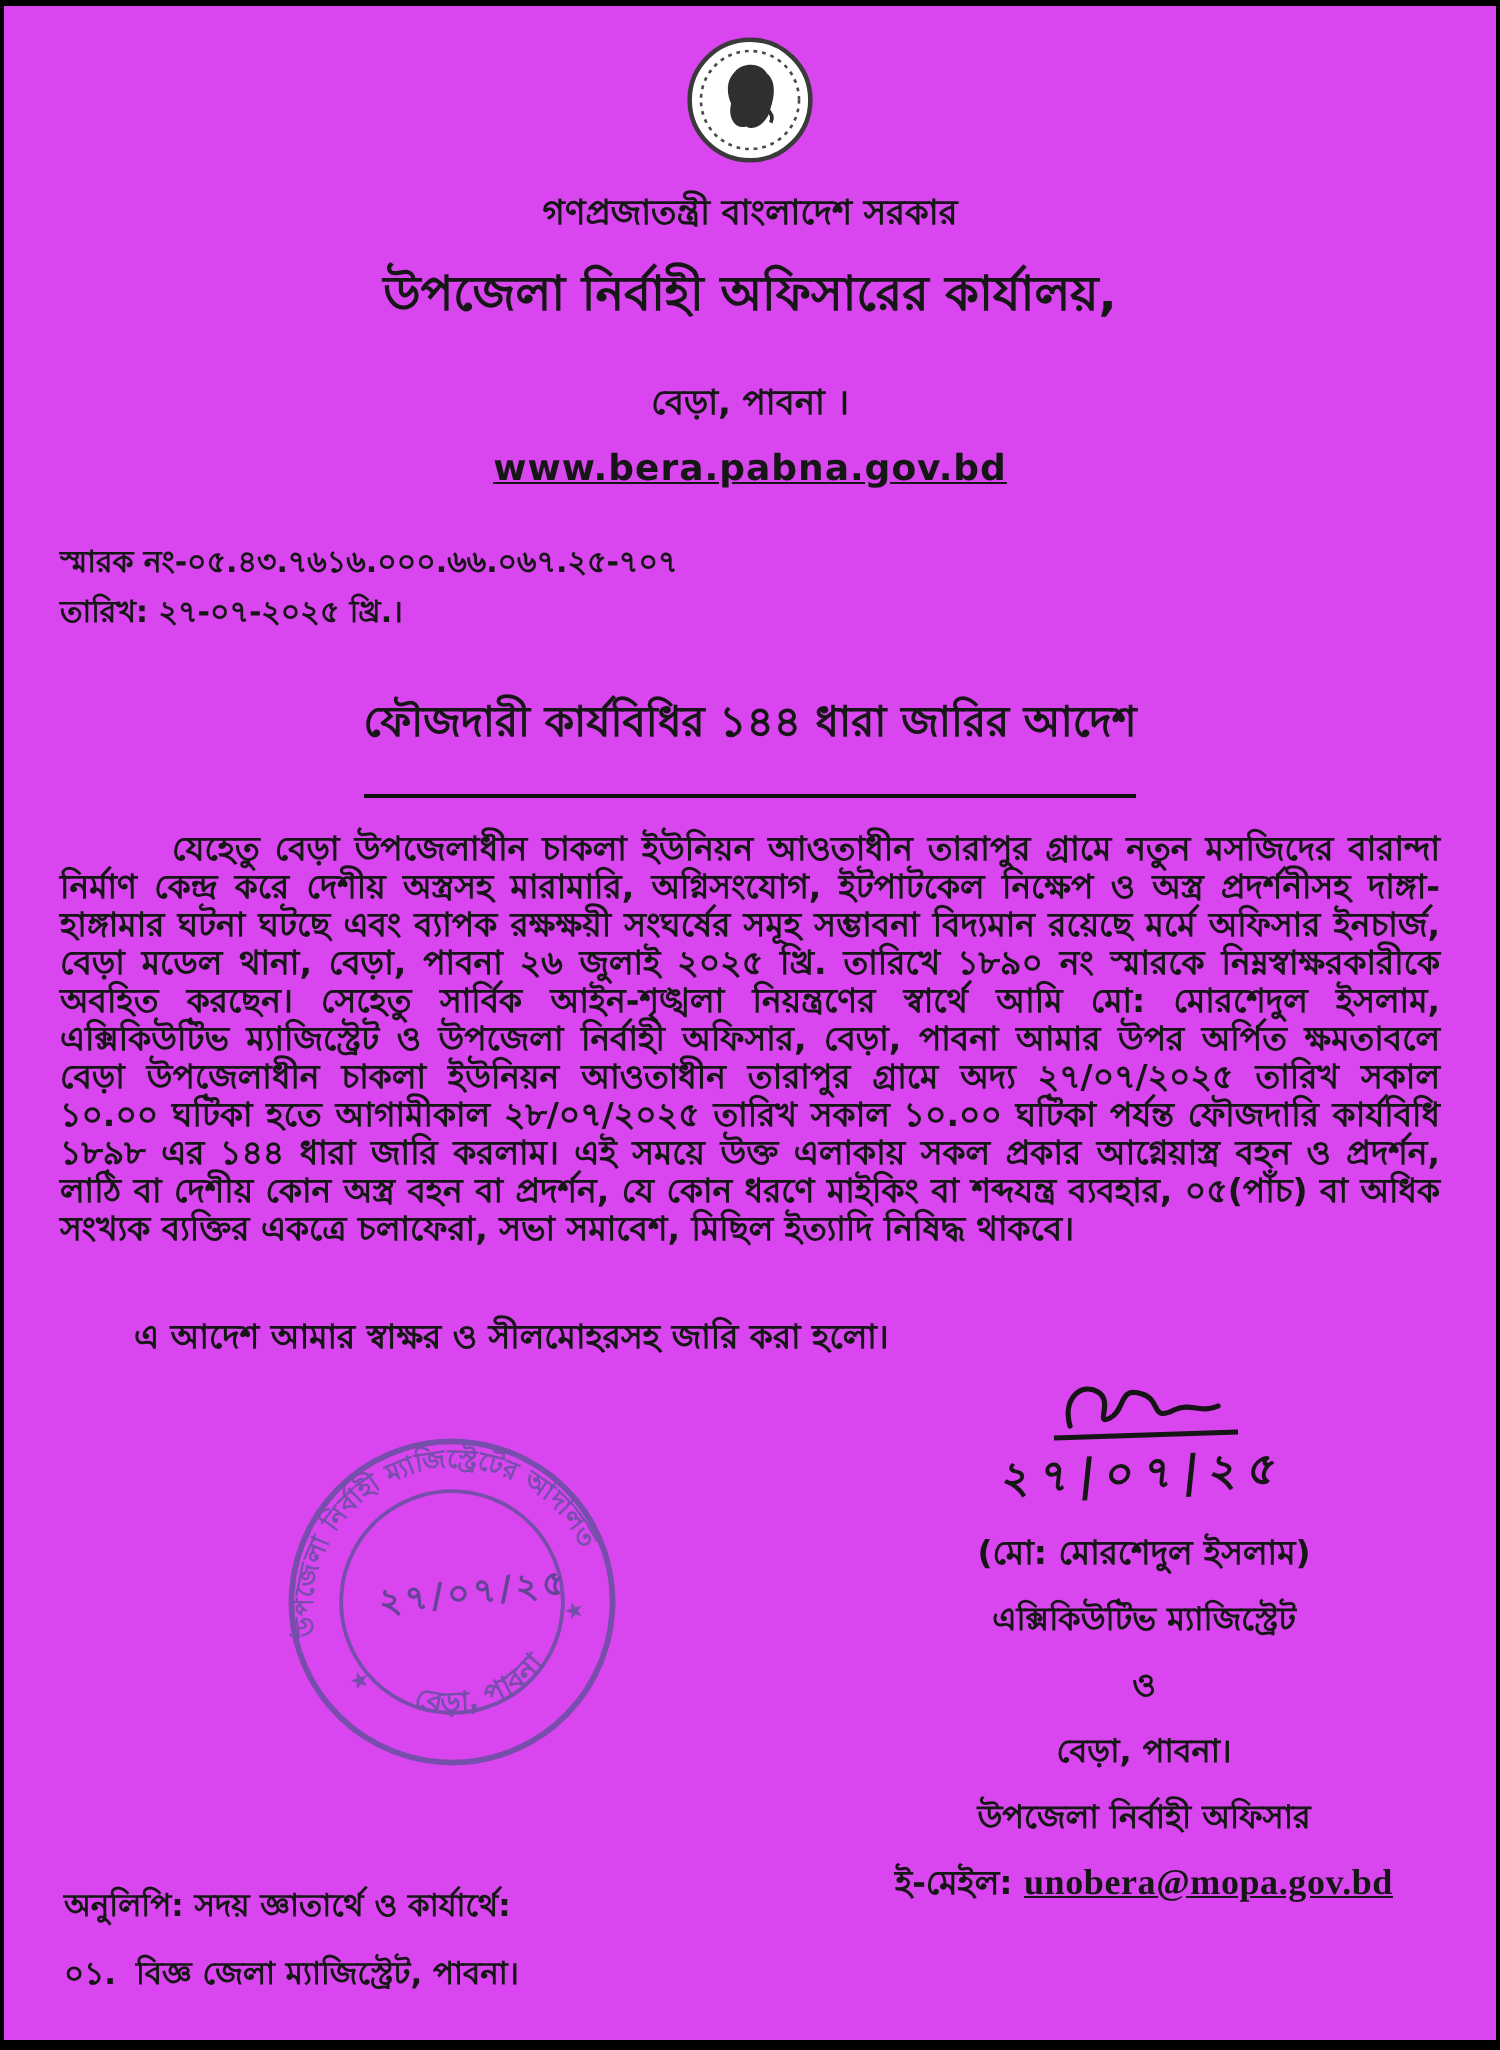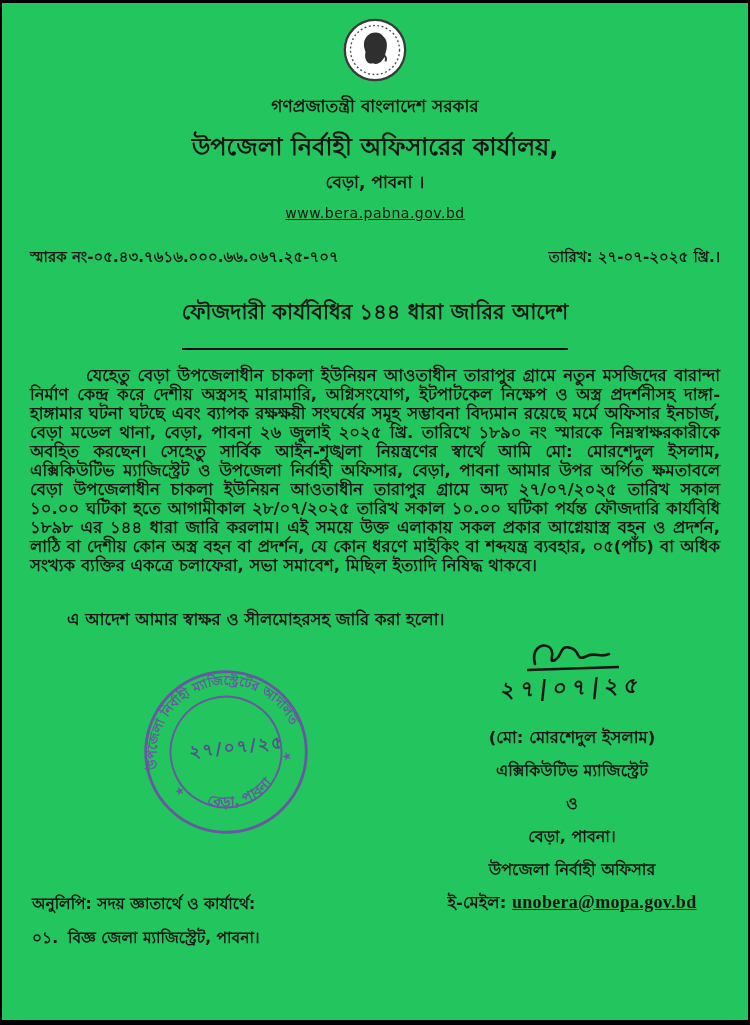--- a/index.html
+++ b/index.html
@@ -1,56 +1,56 @@
 <!DOCTYPE html>
 <html lang="bn"><head>
 <meta charset="utf-8">
 <style>
   html,body{margin:0;padding:0;background:#9a9a9a;}
   .page{
     position:relative;
     width:750px;height:1025px;
     box-sizing:border-box;
-    background:#22c55e;
+    background:#d946ef;
     border-top:3px solid #000;
     border-left:2px solid #000;
     border-right:2px solid #000;
     border-bottom:5px solid #000;
     overflow:hidden;
     font-family:"DejaVu Sans","Liberation Sans",sans-serif;
     color:#161616;
   }
   
   .letterhead{text-align:center;padding-top:14px;}
   .emblem{display:inline-block;width:66px;height:66px;}
   .lh-govt{font-size:17px;font-weight:700;margin-top:6px;}
   .lh-office{font-size:24px;font-weight:700;margin-top:7px;}
-  .lh-place{font-size:17px;font-weight:700;margin-top:1px;}
-  .lh-web{font-size:14px;font-weight:400;margin-top:8px;text-decoration:underline;letter-spacing:.5px;}
+  .lh-place{font-size:17px;font-weight:700;margin-top:20px;}
+  .lh-web{font-size:18px;font-weight:700;margin-top:8px;text-decoration:underline;letter-spacing:.5px;}
   
   .memo-row{display:flex;justify-content:space-between;margin:24px 28px 0 28px;
-    font-size:15px;font-weight:700;}
+    font-size:15px;font-weight:700;flex-direction:column;}
   
   .title-wrap{text-align:center;margin-top:26px;}
   .doc-title{display:inline-block;font-size:21px;font-weight:700;
     border-bottom:2.5px solid #101010;padding-bottom:17px;}
   
   .body-par{margin:16px 28px 0 28px;text-align:justify;text-indent:56px;
     font-size:16.5px;font-weight:600;line-height:19px;}
   .declaration{margin:32px 0 0 65px;font-size:16.5px;font-weight:600;}
   
   .sig-zone{position:relative;height:240px;margin-top:4px;}
   .seal{position:absolute;left:138px;top:28px;width:172px;height:172px;
     transform:rotate(-18deg);opacity:.92;}
   .seal svg{width:100%;height:100%;}
   .sig-block{position:absolute;right:26px;top:0;width:300px;text-align:center;}
   .scribble{display:block;margin:0 auto;}
   .hand-date{font-size:22px;font-weight:700;letter-spacing:5px;
     transform:skewX(-8deg) rotate(-2deg);margin-top:-8px;}
-  .sig-name{font-size:16.5px;font-weight:700;margin-top:18px;}
+  .sig-name{font-size:16.5px;font-weight:700;margin-top:8px;}
   .sig-line{font-size:16px;font-weight:700;margin-top:6px;}
   .sig-phone{font-size:15.5px;font-weight:700;margin-top:6px;}
   .sig-email{font-size:16.5px;font-weight:700;margin-top:6px;}
   .sig-email .addr{text-decoration:underline;font-family:"Liberation Serif","DejaVu Serif",serif;
     font-size:18px;letter-spacing:.3px;}
   
   .dist{margin:14px 28px 0 30px;font-size:15.5px;font-weight:600;}
   .dist-head{margin-bottom:8px;}
   .dist-item{display:flex;margin-bottom:7px;line-height:25px;}
   .dist-num{width:36px;flex:0 0 36px;}

